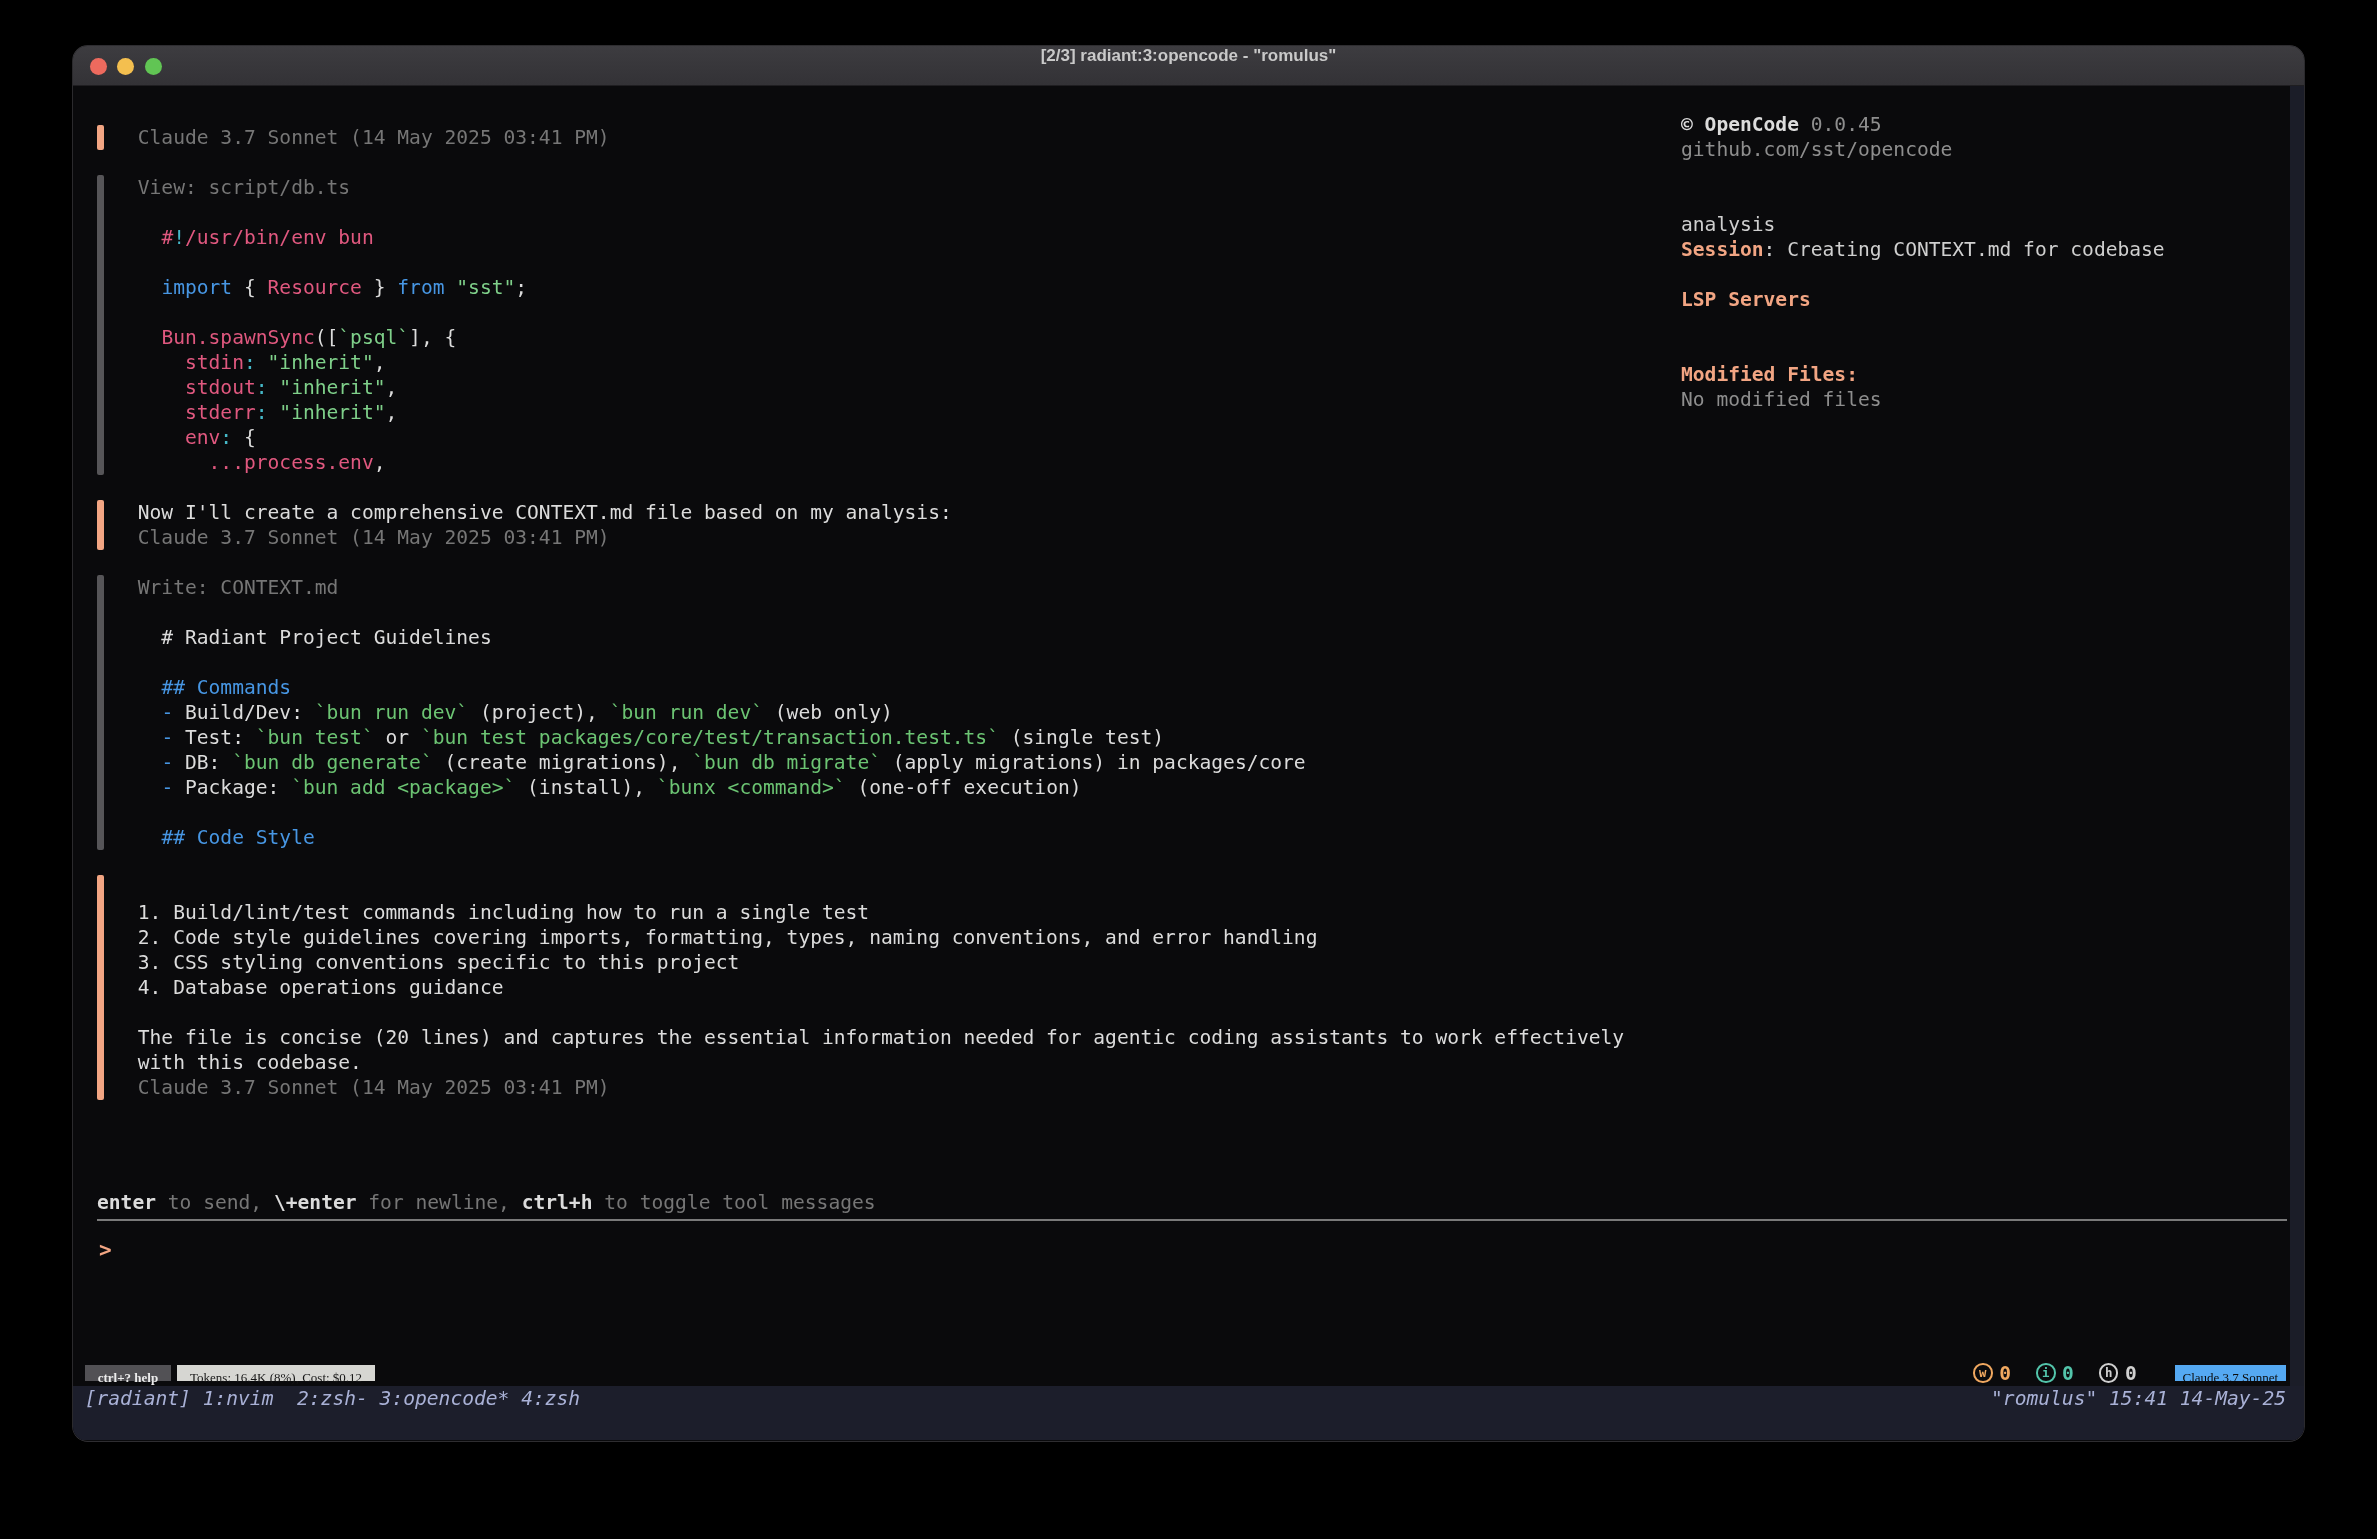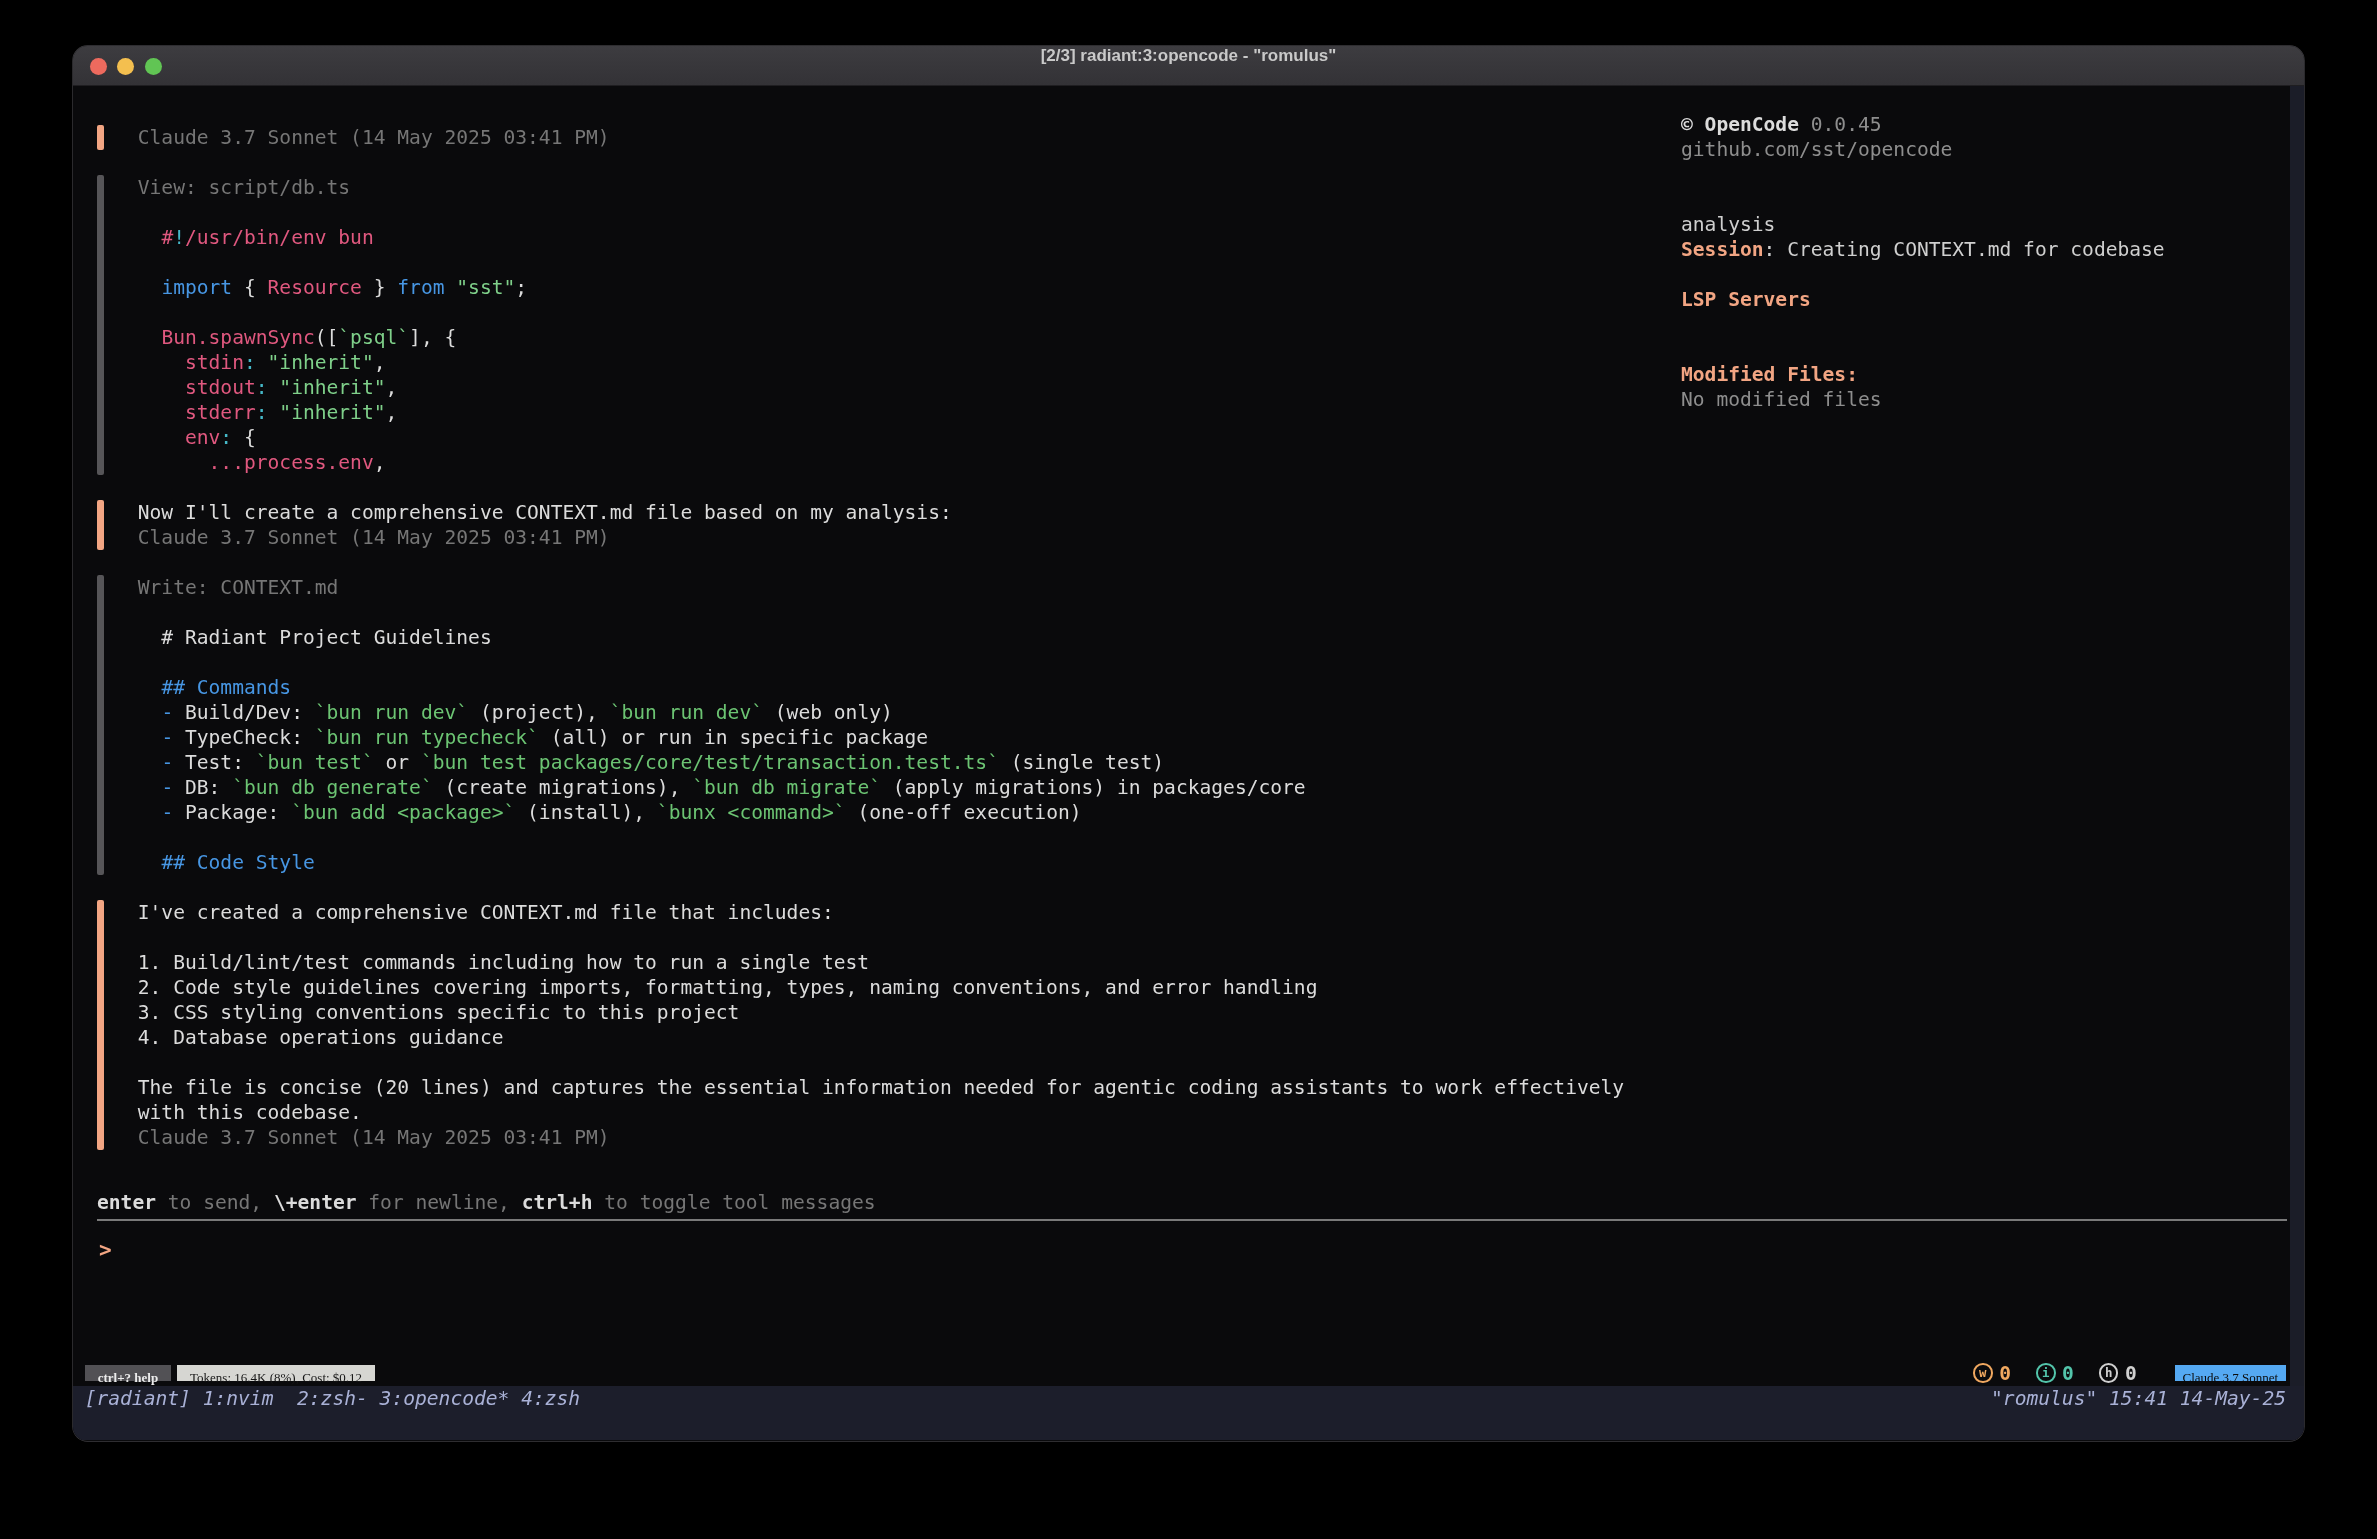--- a/index.html
+++ b/index.html
@@ -119,32 +119,30 @@
           </div>
           <div class="block">
             <div class="bar gray"></div>
             <div class="blines">
               <div class="tline"><span class="c-dim">Write: CONTEXT.md</span></div>
               <div class="tline"></div>
               <div class="tline"><span class="c-fg">  # Radiant Project Guidelines</span></div>
               <div class="tline"></div>
               <div class="tline"><span class="c-fg">  </span><span class="c-blue">## Commands</span></div>
               <div class="tline"><span class="c-fg">  </span><span class="c-blue">-</span><span class="c-fg"> Build/Dev: </span><span class="c-mdcode">`bun run dev`</span><span class="c-fg"> (project), </span><span class="c-mdcode">`bun run dev`</span><span class="c-fg"> (web only)</span></div>
-              <div class="tline"><span class="c-fg">  </span><span class="c-blue">-</span><span class="c-fg"> TypeCheck: </span><span class="c-mdcode">`bun run typecheck`</span><span class="c-fg"> (all) or run in specific package</span></div>
               <div class="tline"><span class="c-fg">  </span><span class="c-blue">-</span><span class="c-fg"> Test: </span><span class="c-mdcode">`bun test`</span><span class="c-fg"> or </span><span class="c-mdcode">`bun test packages/core/test/transaction.test.ts`</span><span class="c-fg"> (single test)</span></div>
               <div class="tline"><span class="c-fg">  </span><span class="c-blue">-</span><span class="c-fg"> DB: </span><span class="c-mdcode">`bun db generate`</span><span class="c-fg"> (create migrations), </span><span class="c-mdcode">`bun db migrate`</span><span class="c-fg"> (apply migrations) in packages/core</span></div>
               <div class="tline"><span class="c-fg">  </span><span class="c-blue">-</span><span class="c-fg"> Package: </span><span class="c-mdcode">`bun add &lt;package&gt;`</span><span class="c-fg"> (install), </span><span class="c-mdcode">`bunx &lt;command&gt;`</span><span class="c-fg"> (one-off execution)</span></div>
               <div class="tline"></div>
               <div class="tline"><span class="c-fg">  </span><span class="c-blue">## Code Style</span></div>
             </div>
           </div>
           <div class="block">
             <div class="bar orange"></div>
             <div class="blines">
-              <div class="tline"><span class="c-fg">I've created a comprehensive CONTEXT.md file that includes:</span></div>
               <div class="tline"></div>
               <div class="tline"><span class="c-fg">1. Build/lint/test commands including how to run a single test</span></div>
               <div class="tline"><span class="c-fg">2. Code style guidelines covering imports, formatting, types, naming conventions, and error handling</span></div>
               <div class="tline"><span class="c-fg">3. CSS styling conventions specific to this project</span></div>
               <div class="tline"><span class="c-fg">4. Database operations guidance</span></div>
               <div class="tline"></div>
               <div class="tline"><span class="c-fg">The file is concise (20 lines) and captures the essential information needed for agentic coding assistants to work effectively</span></div>
               <div class="tline"><span class="c-fg">with this codebase.</span></div>
               <div class="tline"><span class="c-dim">Claude 3.7 Sonnet (14 May 2025 03:41 PM)</span></div>
             </div>

